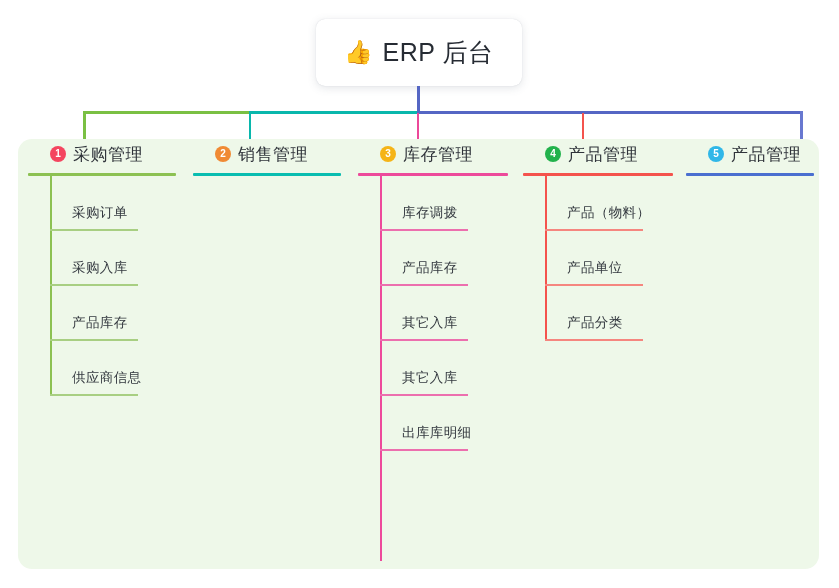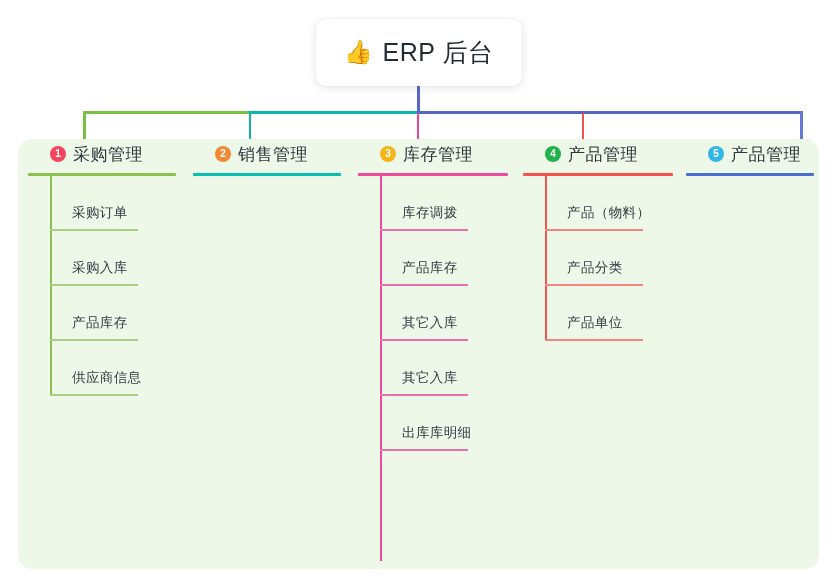--- a/index.html
+++ b/index.html
@@ -252,27 +252,27 @@
           <span class="col-title">产品管理</span>
         </div>
         <div class="col-rule" style="background: rgb(244, 83, 77); width: 150px;"></div>
         <div class="col-body">
           <div class="spine" style="background: rgb(244, 83, 77); height: 165px;"></div>
           <div class="leaf">
             <div class="leaf-label">产品（物料）</div>
             <div class="leaf-rule" style="background: rgb(245, 134, 127); width: 98px;"></div>
           </div>
           <div class="leaf">
+            <div class="leaf-label">产品单位</div>
+            <div class="leaf-rule" style="background: rgb(245, 134, 127); width: 98px;"></div>
+          </div>
+          <div class="leaf">
             <div class="leaf-label">产品分类</div>
             <div class="leaf-rule" style="background: rgb(245, 134, 127); width: 98px;"></div>
           </div>
-          <div class="leaf">
-            <div class="leaf-label">产品单位</div>
-            <div class="leaf-rule" style="background: rgb(245, 134, 127); width: 98px;"></div>
-          </div>
         </div>
       </div>
       <div class="column" style="left: 668px; width: 138px;">
         <div class="col-head">
           <span class="badge" style="background: rgb(48, 183, 232);">5</span>
           <span class="col-title">产品管理</span>
         </div>
         <div class="col-rule" style="background: rgb(74, 111, 208); width: 128px;"></div>
       </div>
     </div>

